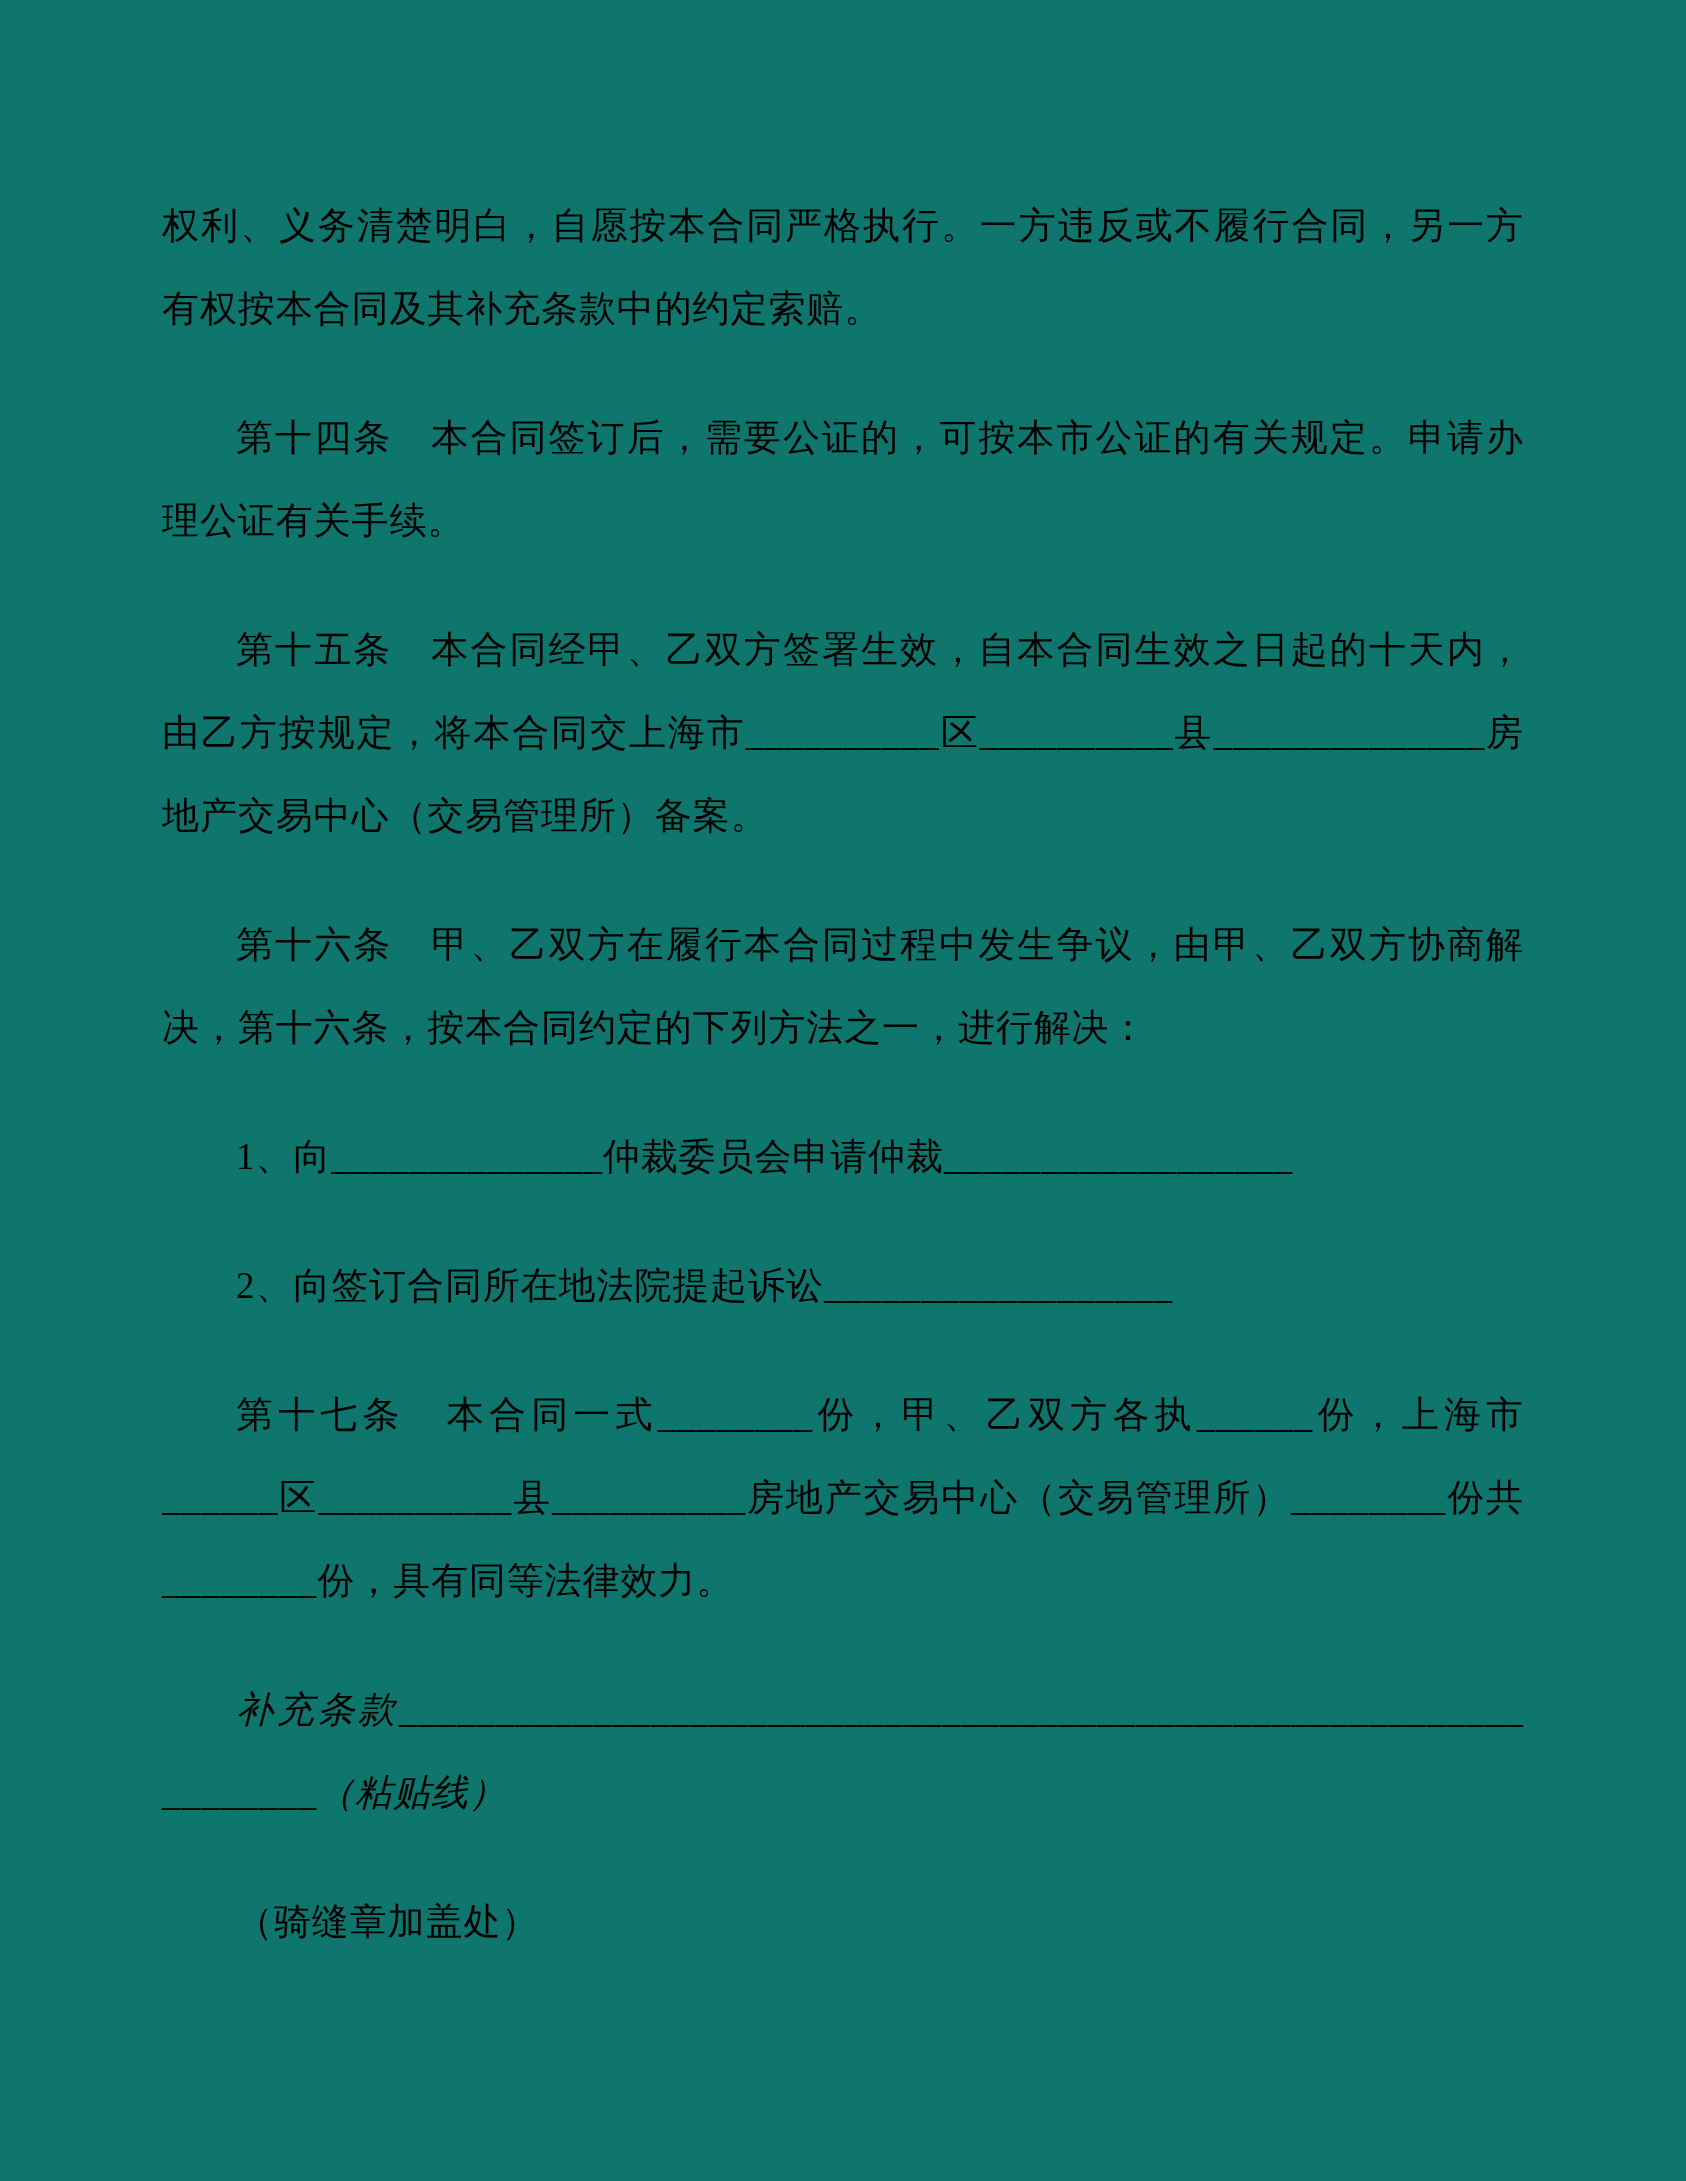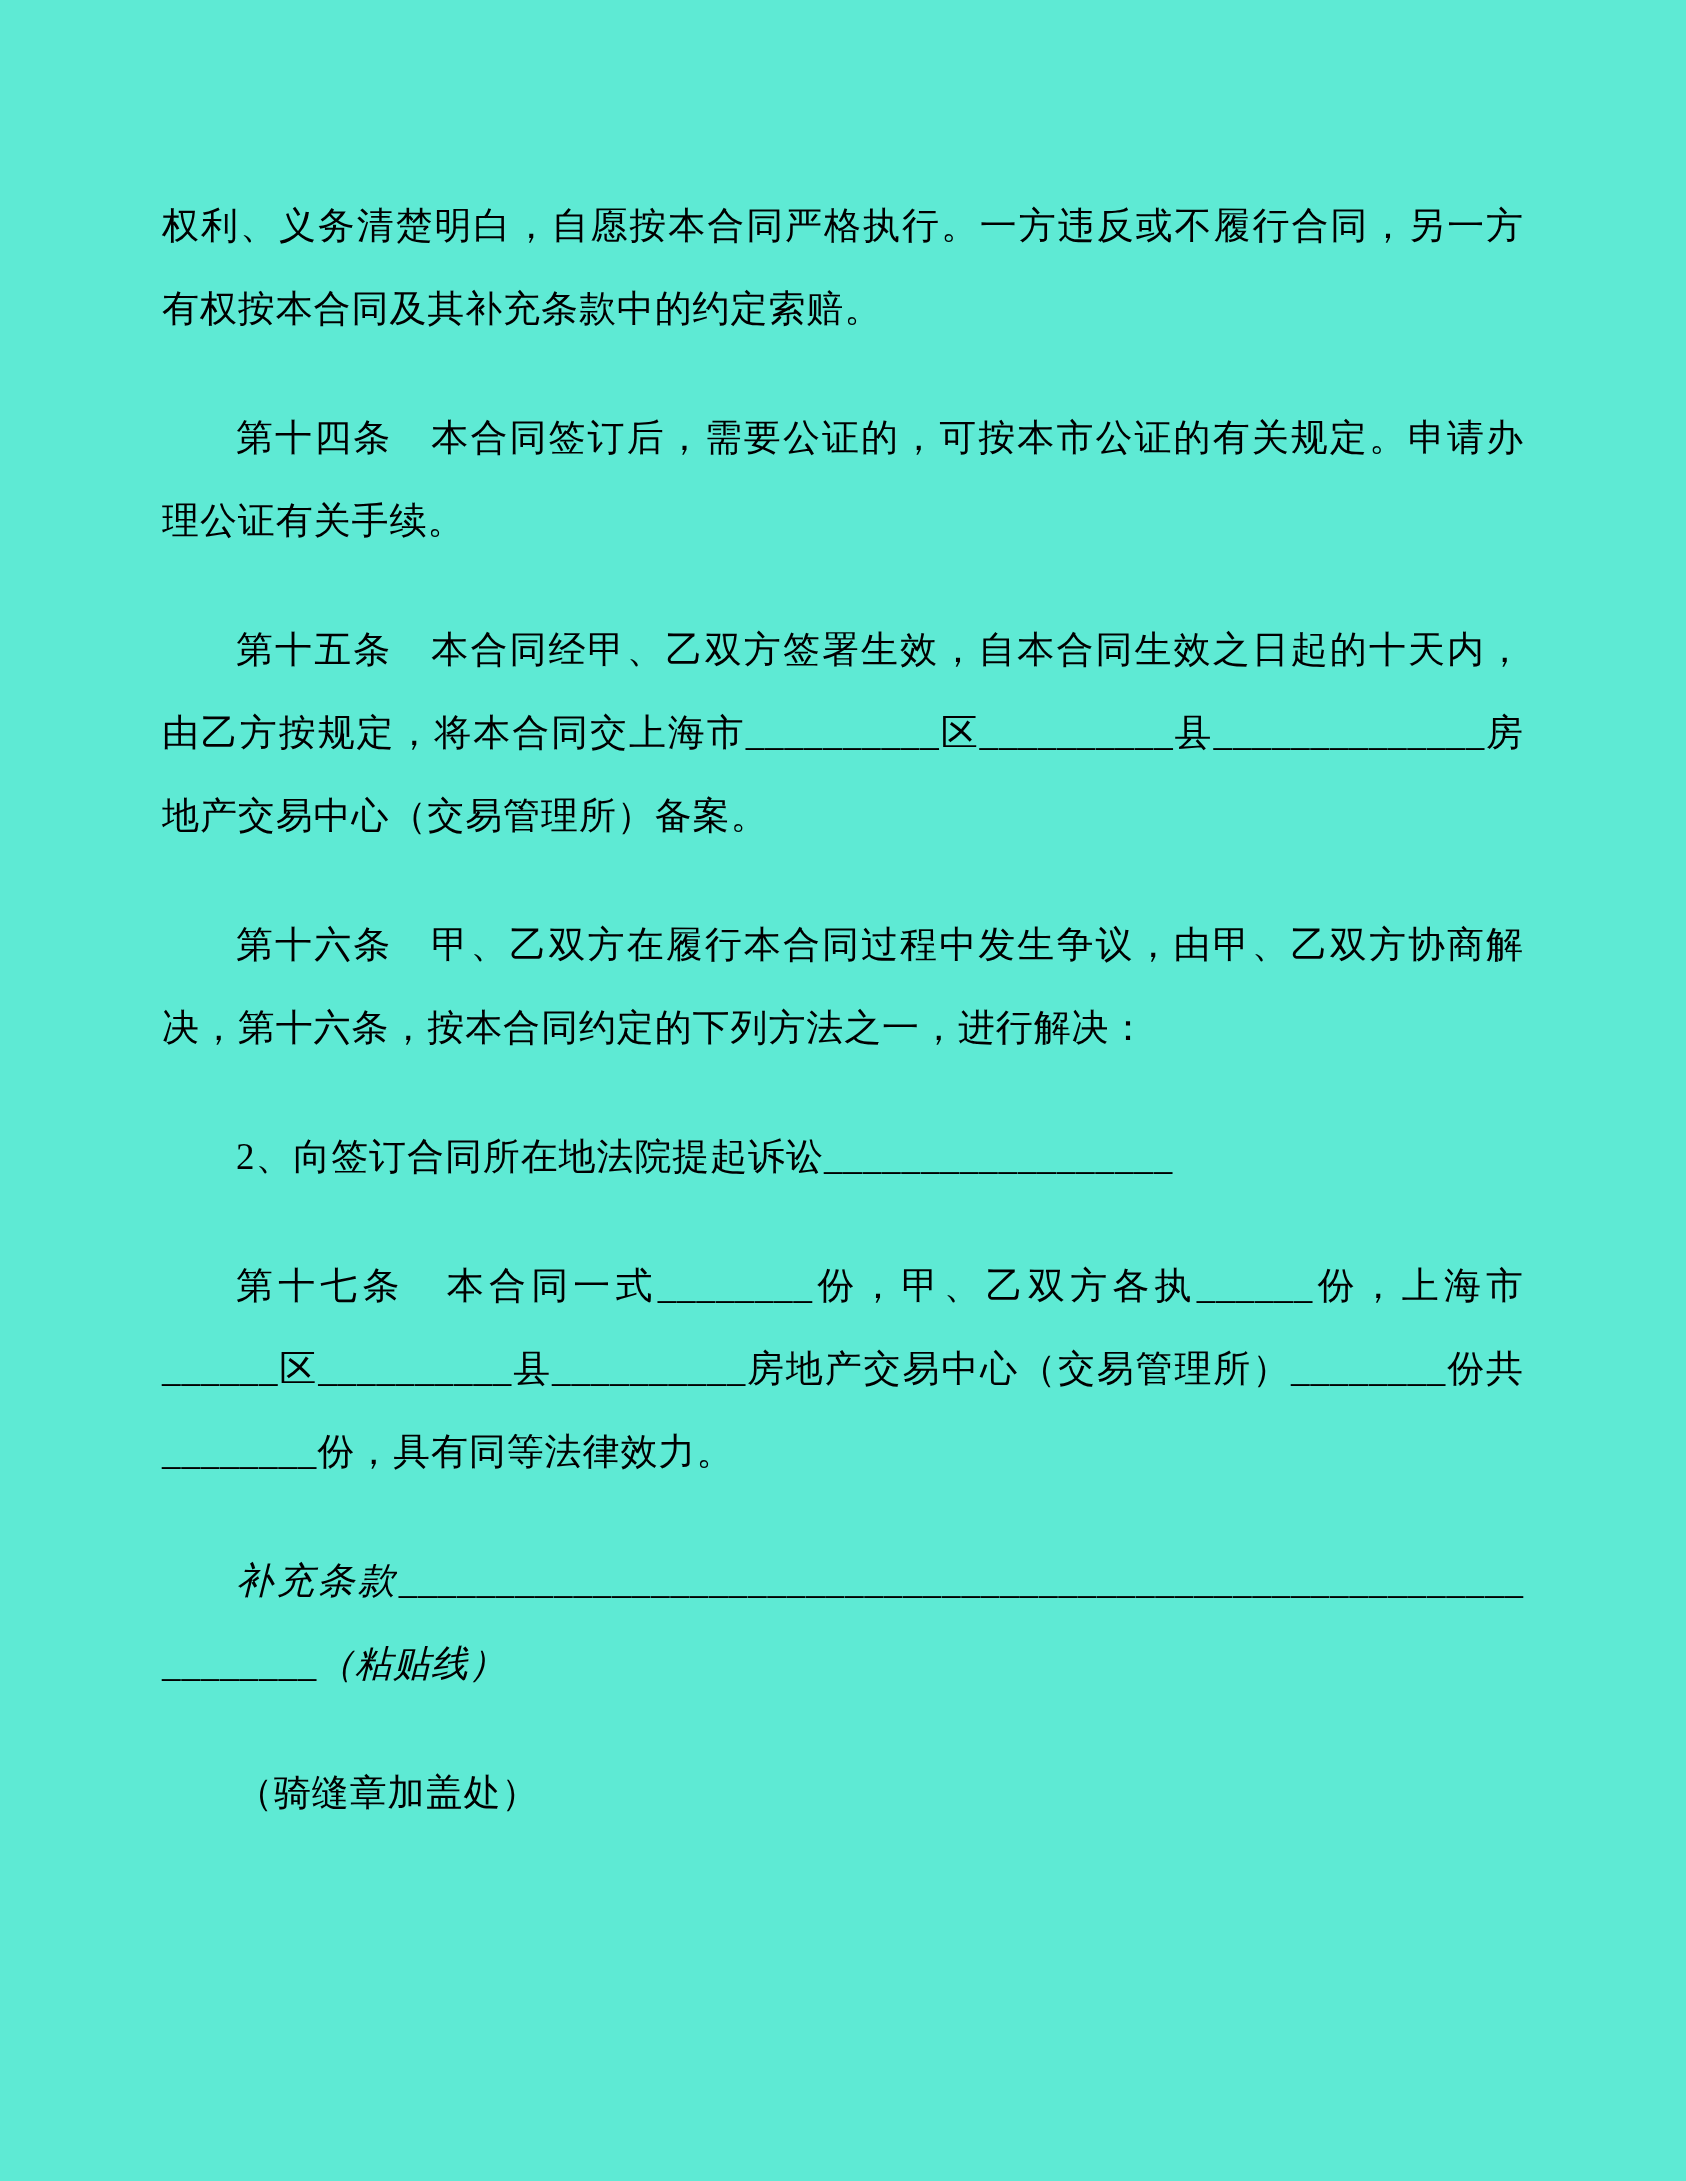--- a/index.html
+++ b/index.html
@@ -5,21 +5,21 @@
   html, body {
     margin: 0;
     padding: 0;
     background: #ffffff;
   }
   .page {
     position: relative;
     width: 1686px;
     height: 2182px;
     box-sizing: border-box;
-    background: #5eead4;
+    background: #0f766e;
     padding: 184px 162px 0 162px;
     overflow: hidden;
   }
   .doc p {
     margin: 0 0 46px 0;
     font-family: "Liberation Serif", "DejaVu Serif", serif;
     font-size: 37px;
     line-height: 83px;
     color: #000000;
     text-align: justify;
@@ -40,20 +40,21 @@
   <div class="doc">
 
     <p>权利、义务清楚明白，自愿按本合同严格执行。一方违反或不履行合同，另一方有权按本合同及其补充条款中的约定索赔。</p>
 
     <p class="indent">第十四条　本合同签订后，需要公证的，可按本市公证的有关规定。申请办理公证有关手续。</p>
 
     <p class="indent">第十五条　本合同经甲、乙双方签署生效，自本合同生效之日起的十天内，由乙方按规定，将本合同交上海市__________区__________县______________房地产交易中心（交易管理所）备案。</p>
 
     <p class="indent">第十六条　甲、乙双方在履行本合同过程中发生争议，由甲、乙双方协商解决，第十六条，按本合同约定的下列方法之一，进行解决：</p>
 
+    <p class="indent">1、向______________仲裁委员会申请仲裁__________________</p>
 
     <p class="indent">2、向签订合同所在地法院提起诉讼__________________</p>
 
     <p class="indent">第十七条　本合同一式________份，甲、乙双方各执______份，上海市______区__________县__________房地产交易中心（交易管理所）________份共________份，具有同等法律效力。</p>
 
     <p class="indent break-all">补充条款__________________________________________________________________（粘贴线）</p>
 
     <p class="indent">（骑缝章加盖处）</p>
 
 

